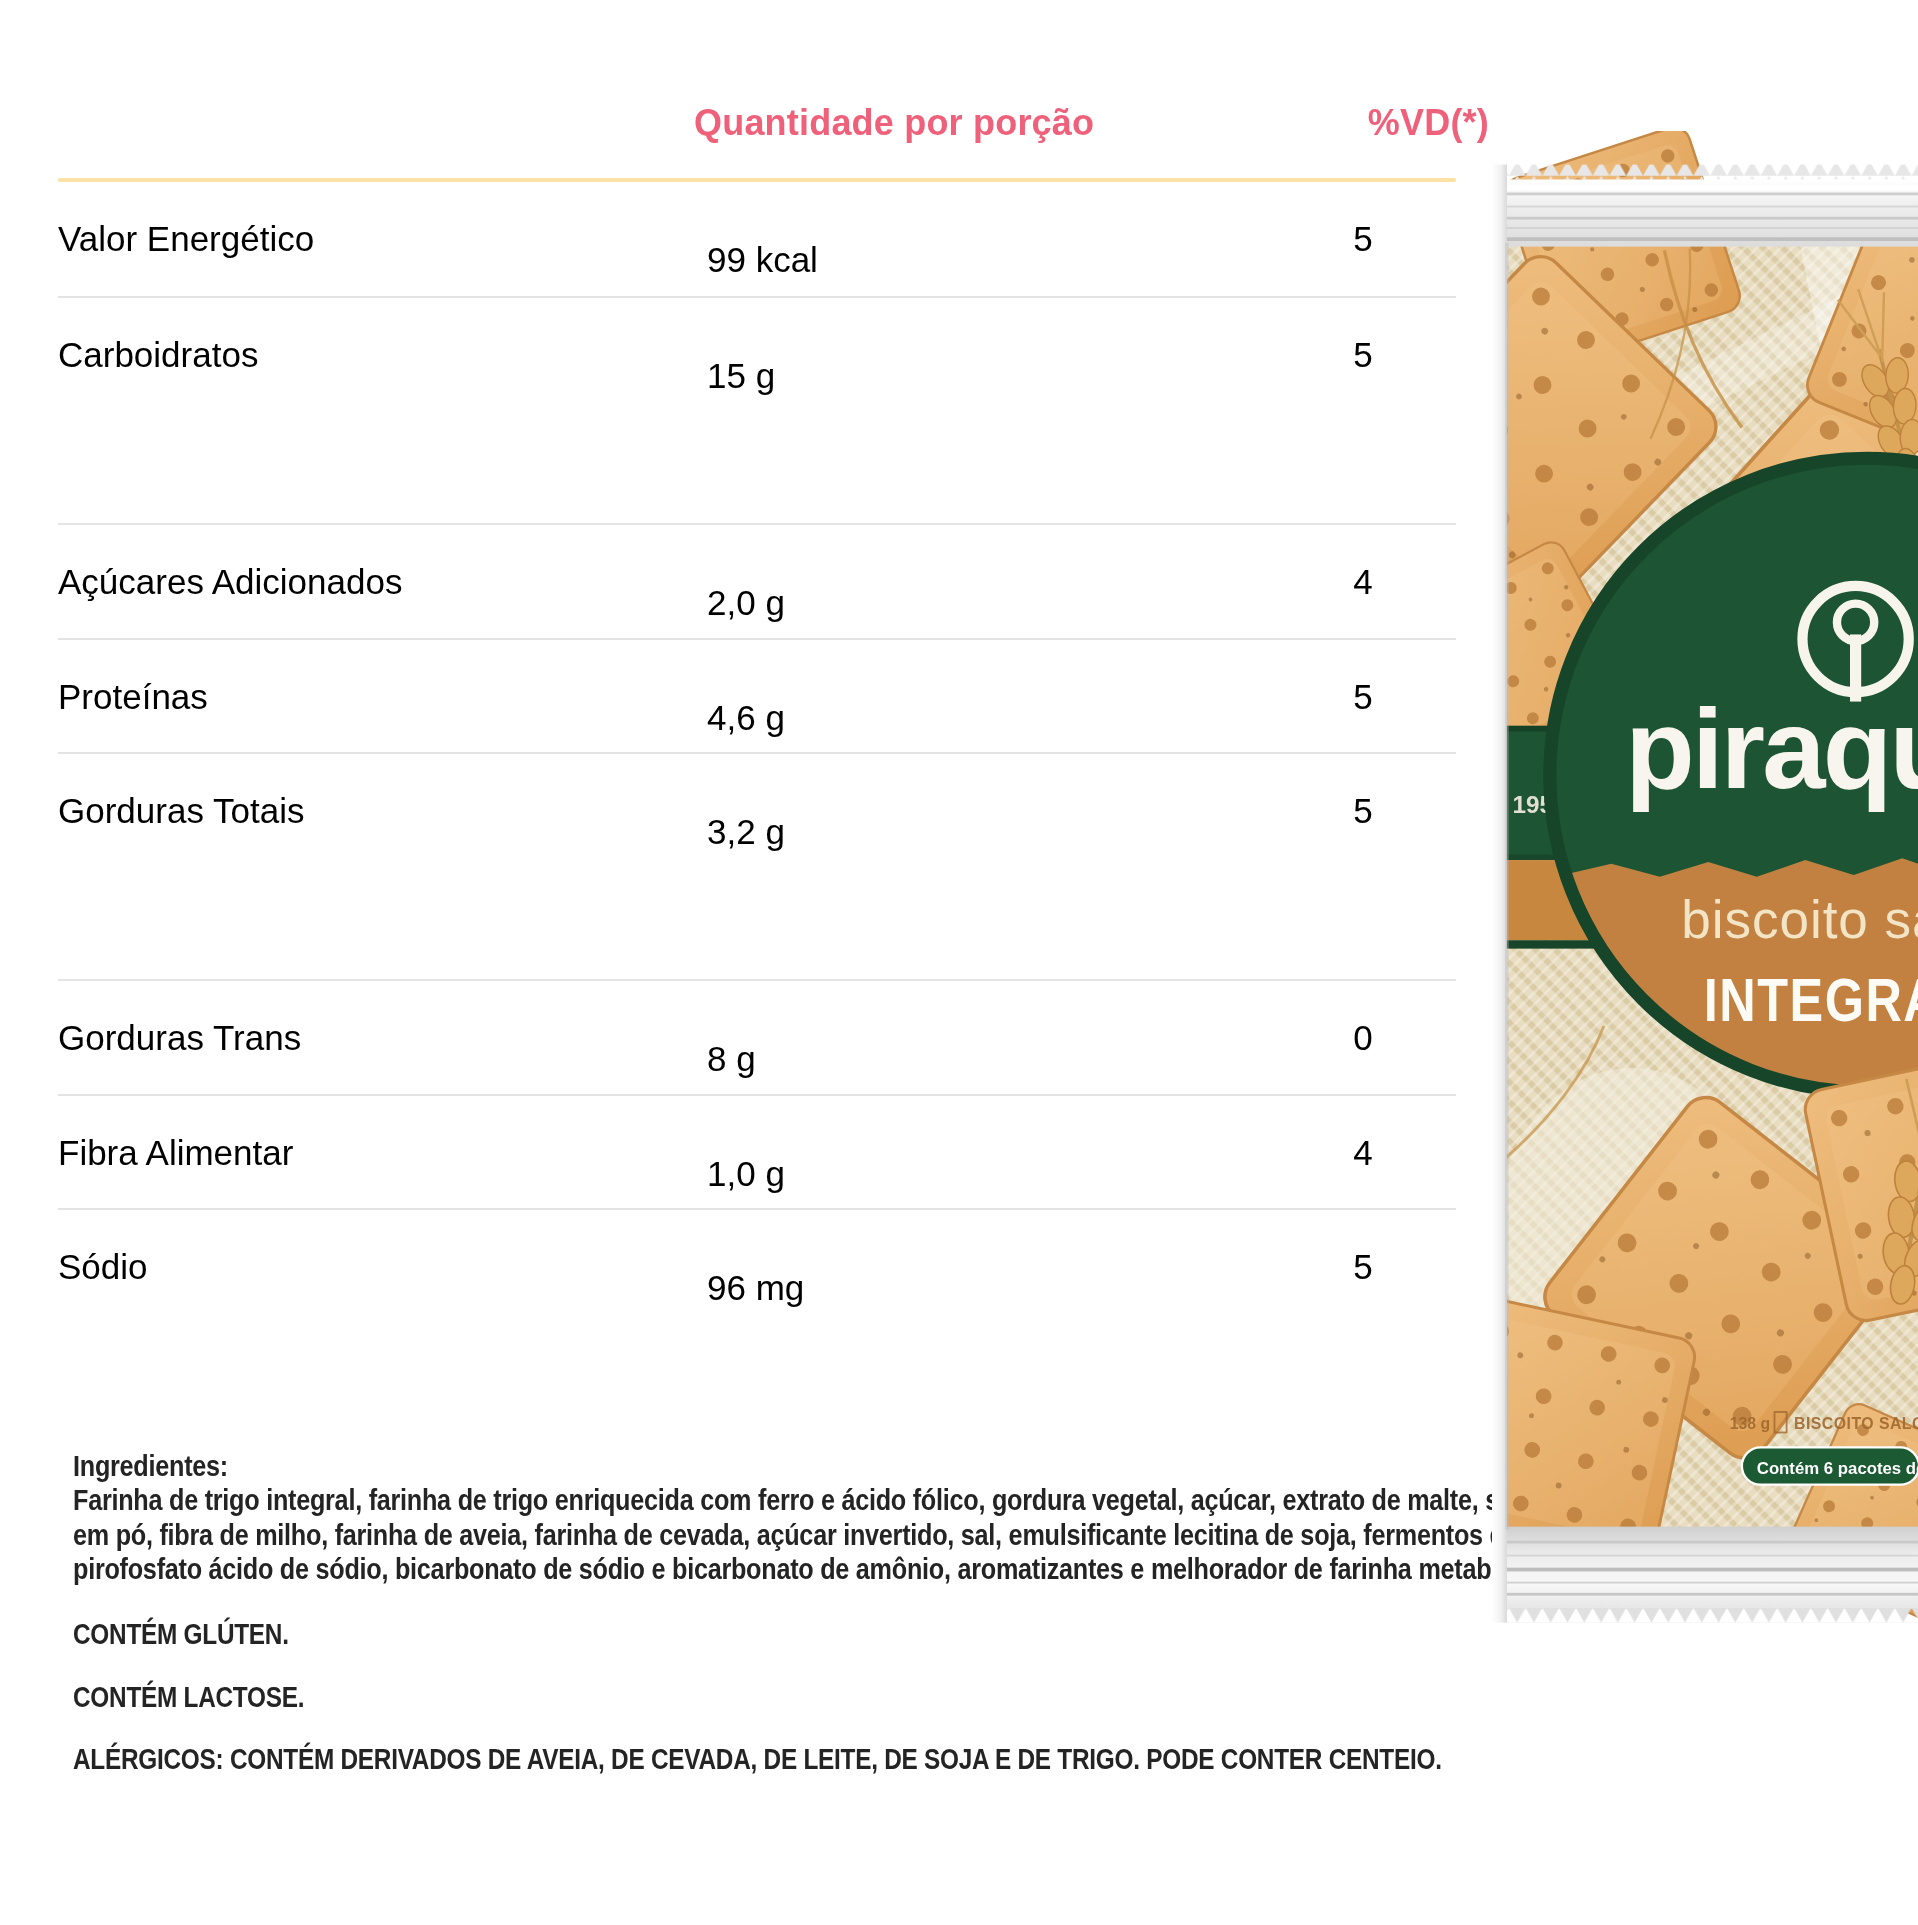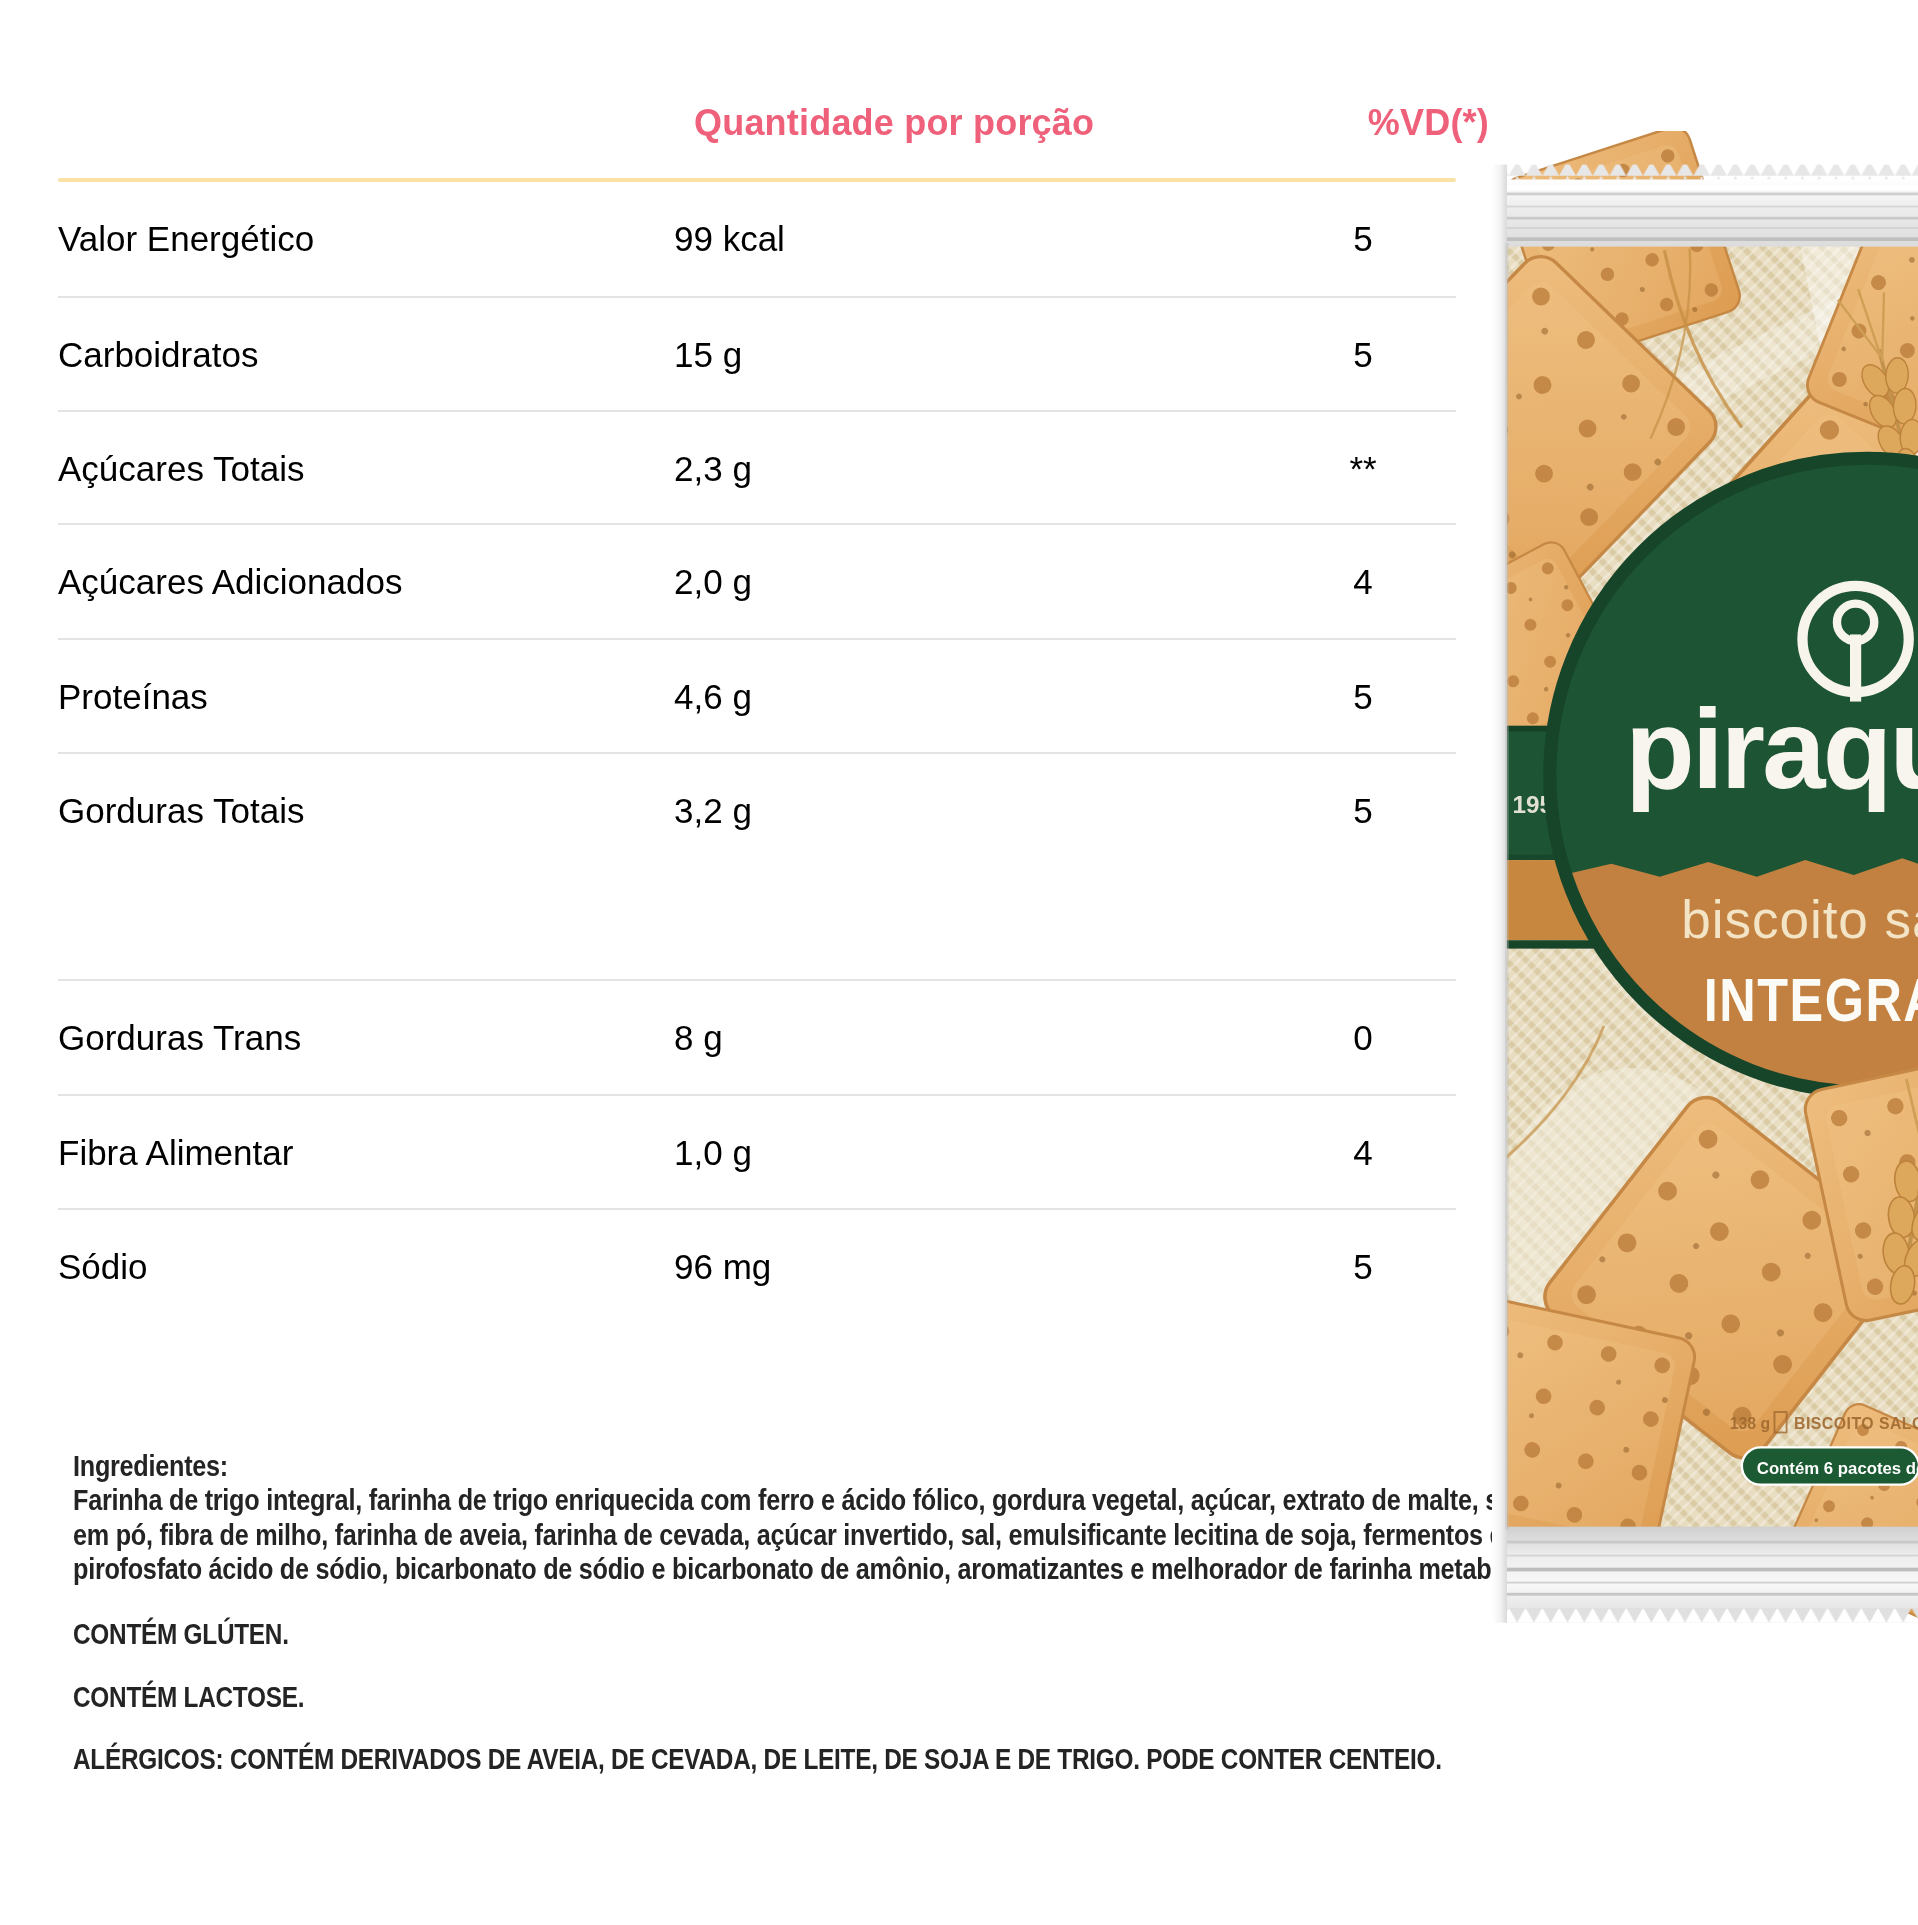--- a/index.html
+++ b/index.html
@@ -12,21 +12,21 @@
   
   .nutri{position:absolute;left:58px;top:89px;width:1398px;height:1333px;}
   .th{position:absolute;top:13px;color:#ef617a;font-size:36px;font-weight:bold;letter-spacing:0.2px;}
   .th-qty{left:636px;}
   .th-vd{left:1254px;width:177px;text-align:right;}
   .yline{position:absolute;top:89px;left:0;width:1398px;height:3.7px;background:#f9e2a4;border-radius:1.9px;}
   .row{position:absolute;left:0;width:1398px;height:114px;}
   .row.sep{border-top:2.8px solid #e4e4e4;}
   .row span{position:absolute;top:50%;transform:translateY(-50%);color:#000000;font-size:35px;}
   .lb{left:0;}
-  .val{left:616px;}
+  .val{left:649px;margin-top:21px;}
   .vd{left:1235px;width:140px;text-align:center;}
   .r0{top:93px;} .r1{top:207px;} .r2{top:321px;} .r3{top:434px;} .r4{top:549px;}
   .r5{top:663px;} .r6{top:777px;} .r7{top:890px;} .r8{top:1005px;} .r9{top:1119px;}
 
   
   .ing-line,.claim{
     position:absolute;left:73px;white-space:nowrap;color:#242424;font-weight:bold;
     transform:scaleX(.84);transform-origin:0 0;letter-spacing:-0.3px;
   }
   .ing-line{font-size:30px;}
@@ -50,25 +50,20 @@
 
     <div class="row r0">
       <span class="lb">Valor Energético</span>
       <span class="val">99 kcal</span>
       <span class="vd">5</span>
     </div>
     <div class="row r1 sep">
       <span class="lb">Carboidratos</span>
       <span class="val">15 g</span>
       <span class="vd">5</span>
-    </div>
-    <div class="row r2 sep">
-      <span class="lb">Açúcares Totais</span>
-      <span class="val">2,3 g</span>
-      <span class="vd">**</span>
     </div>
     <div class="row r3 sep">
       <span class="lb">Açúcares Adicionados</span>
       <span class="val">2,0 g</span>
       <span class="vd">4</span>
     </div>
     <div class="row r4 sep">
       <span class="lb">Proteínas</span>
       <span class="val">4,6 g</span>
       <span class="vd">5</span>

